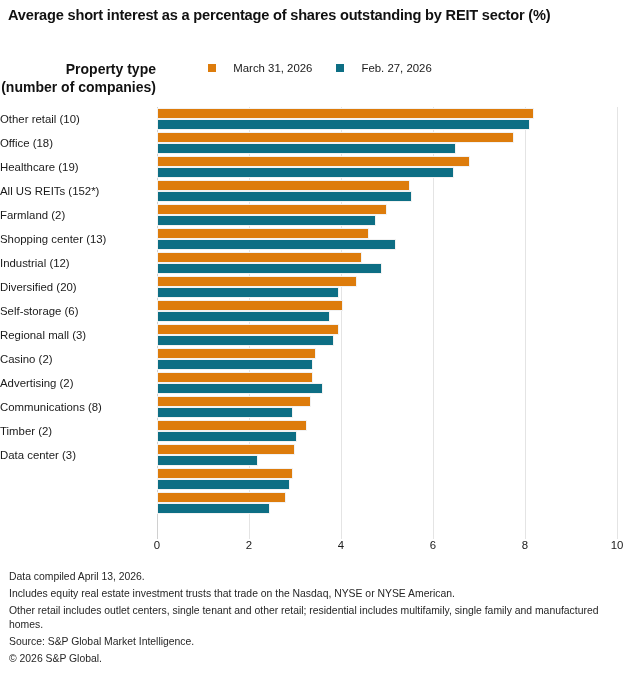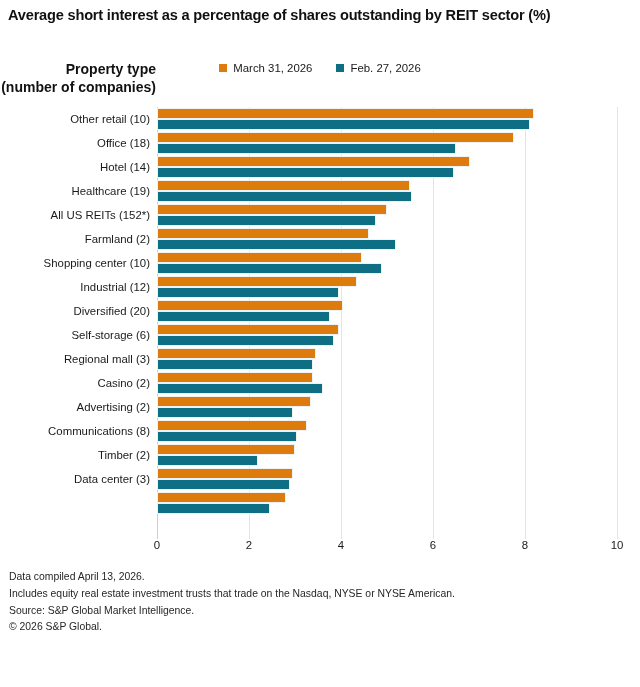--- a/index.html
+++ b/index.html
@@ -42,21 +42,21 @@
     display: flex;
     justify-content: center;
     align-items: center;
     gap: 24px;
     font-size: 11.4px;
     color: #1a1a1a;
   }
   .legend-item {
     display: flex;
     align-items: center;
-    gap: 6px;
+    gap: 17px;
     white-space: nowrap;
   }
   .legend-swatch {
     width: 8px;
     height: 8px;
     display: inline-block;
   }
 
   
   #axis-header {
@@ -116,21 +116,20 @@
   #cat-labels {
     position: absolute;
     left: 0;
     top: 107px;
     width: 150px;
     height: 432px;
   }
   .cat-label {
     height: 24px;
     line-height: 24px;
-    text-align: right;
     font-size: 11.4px;
     color: #1a1a1a;
     white-space: nowrap;
     overflow: visible;
   }
 
   
   #xaxis {
     position: absolute;
     left: 157px;
@@ -179,25 +178,24 @@
     </div>
 
   <div id="axis-header">
     <div>Property type</div>
     <div>(number of companies)</div>
   </div>
 
   <div id="cat-labels">
       <div class="cat-label">Other retail (10)</div>
       <div class="cat-label">Office (18)</div>
-      <div class="cat-label">Hotel (14)</div>
       <div class="cat-label">Healthcare (19)</div>
       <div class="cat-label">All US REITs (152*)</div>
       <div class="cat-label">Farmland (2)</div>
-      <div class="cat-label">Shopping center (10)</div>
+      <div class="cat-label">Shopping center (13)</div>
       <div class="cat-label">Industrial (12)</div>
       <div class="cat-label">Diversified (20)</div>
       <div class="cat-label">Self-storage (6)</div>
       <div class="cat-label">Regional mall (3)</div>
       <div class="cat-label">Casino (2)</div>
       <div class="cat-label">Advertising (2)</div>
       <div class="cat-label">Communications (8)</div>
       <div class="cat-label">Timber (2)</div>
       <div class="cat-label">Data center (3)</div>
     </div>
@@ -288,17 +286,18 @@
       <div class="tick-label" style="left: 92px;">2</div>
       <div class="tick-label" style="left: 184px;">4</div>
       <div class="tick-label" style="left: 276px;">6</div>
       <div class="tick-label" style="left: 368px;">8</div>
       <div class="tick-label" style="left: 460px;">10</div>
     </div>
 
   <div id="footnotes">
       <p>Data compiled April 13, 2026.</p>
       <p>Includes equity real estate investment trusts that trade on the Nasdaq, NYSE or NYSE American.</p>
+      <p>Other retail includes outlet centers, single tenant and other retail; residential includes multifamily, single family and manufactured homes.</p>
       <p>Source: S&amp;P Global Market Intelligence.</p>
       <p>© 2026 S&amp;P Global.</p>
     </div>
 
 </div>
 
 </body></html>

